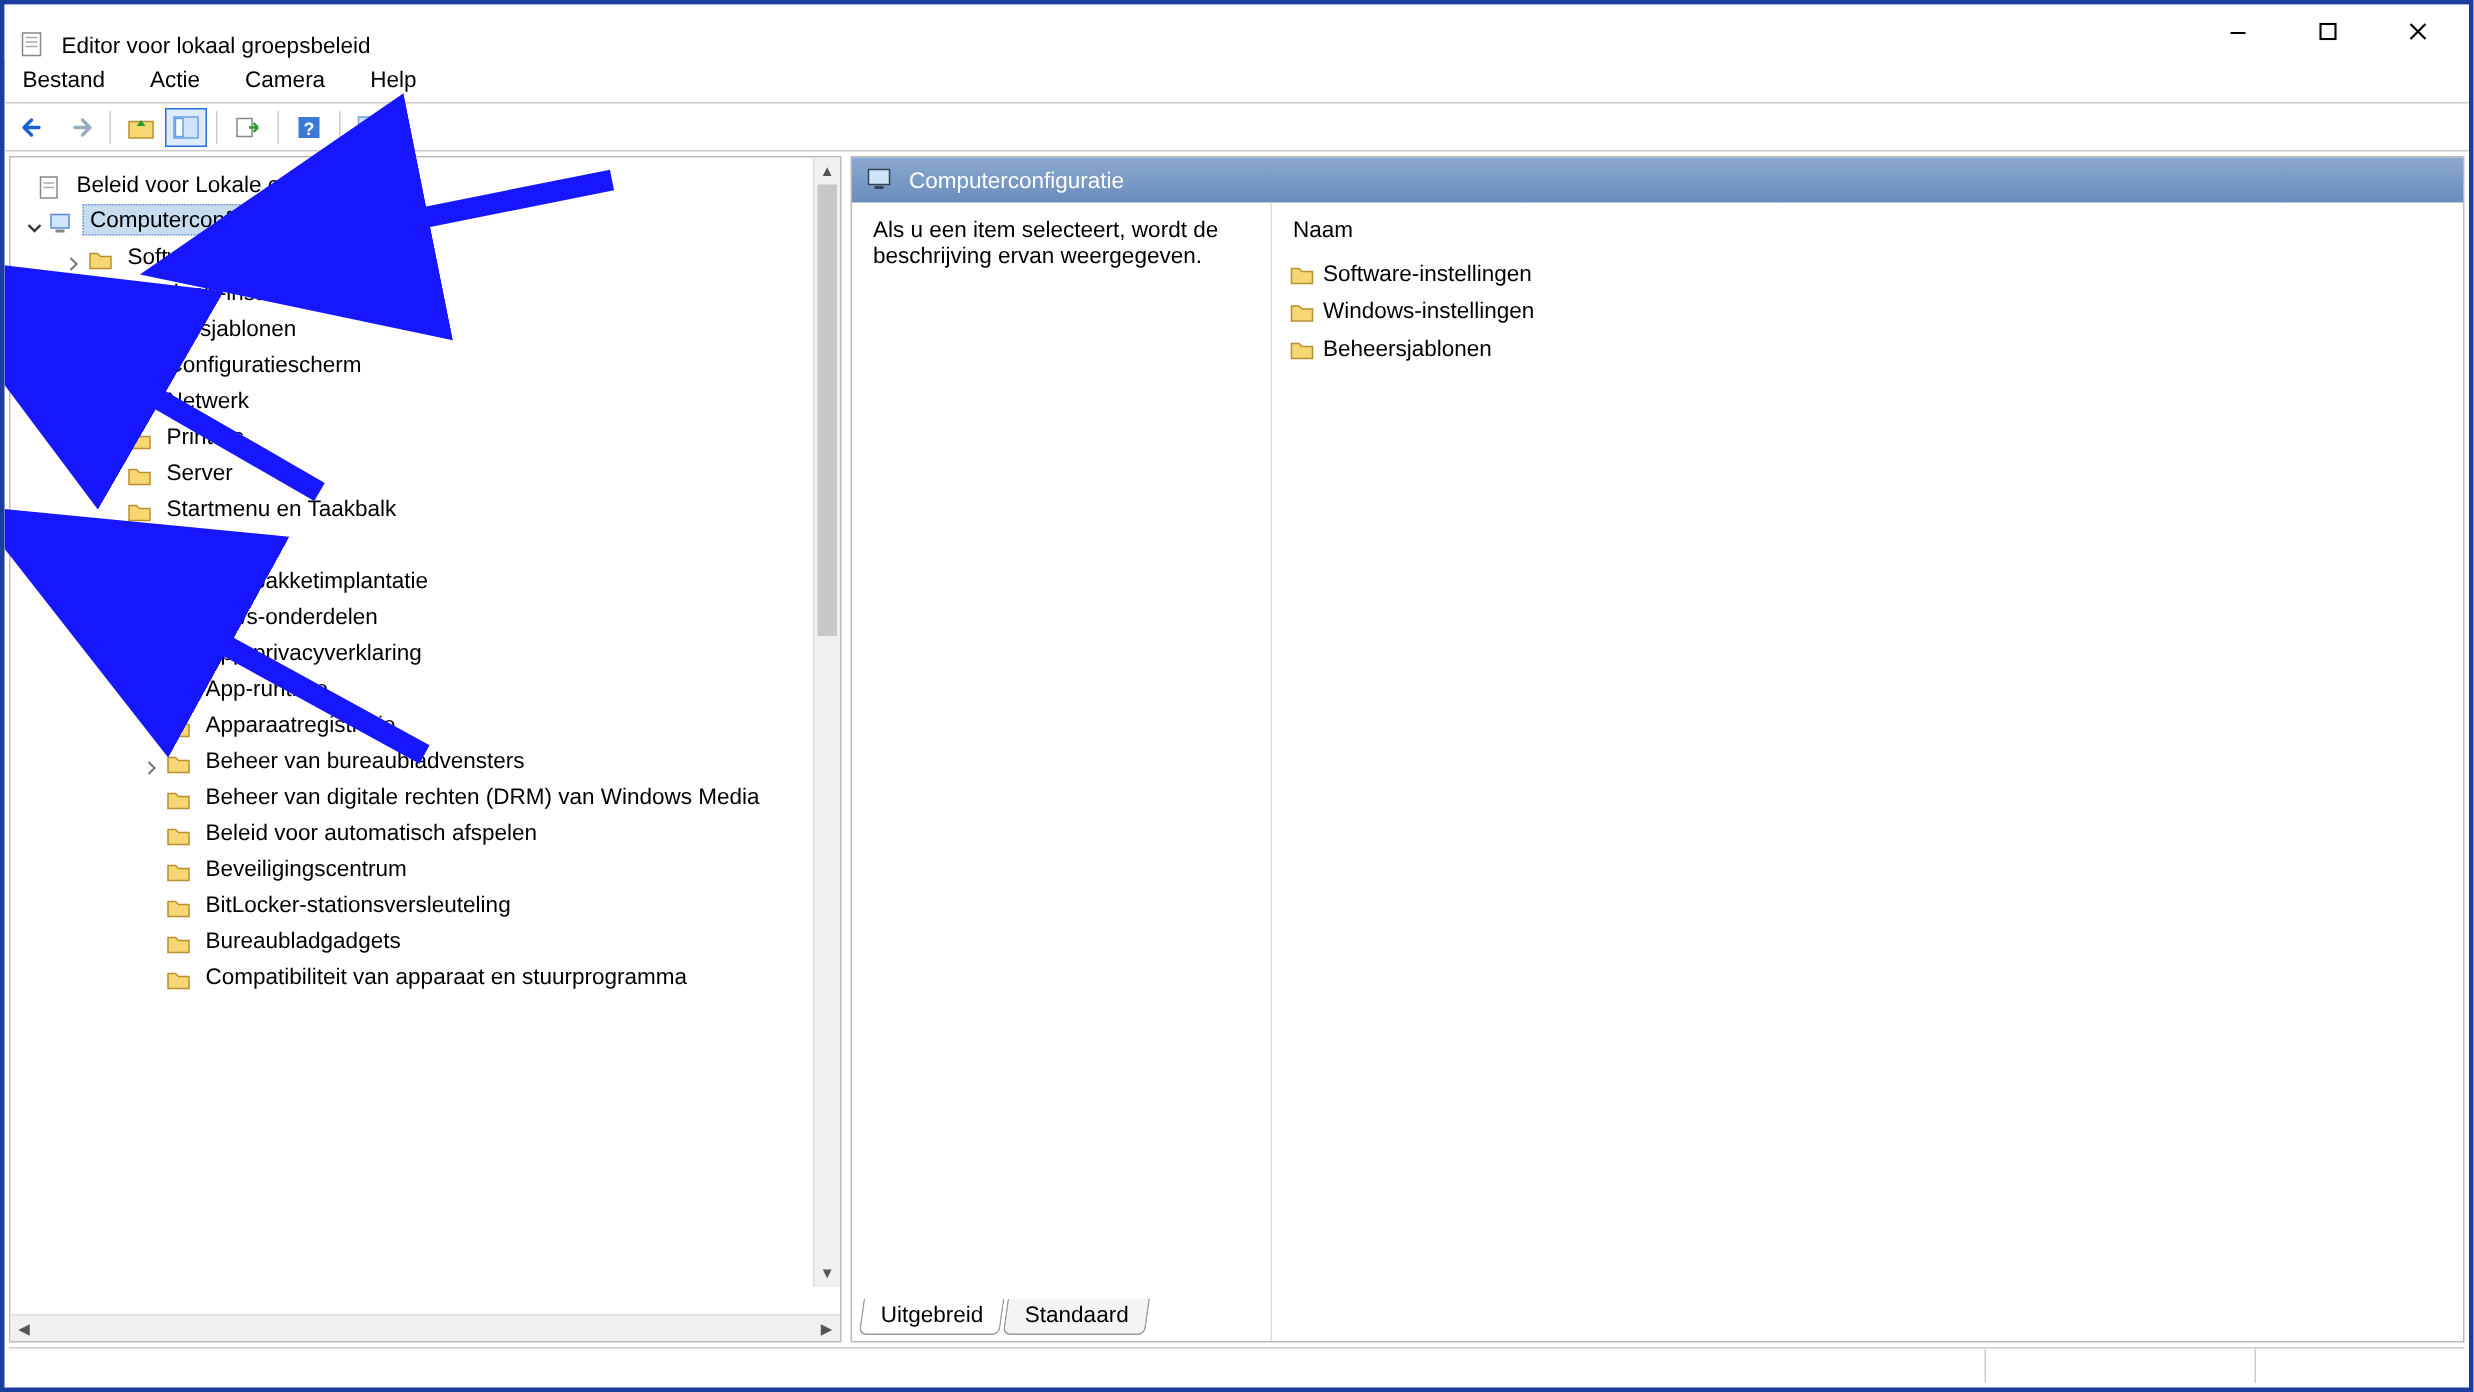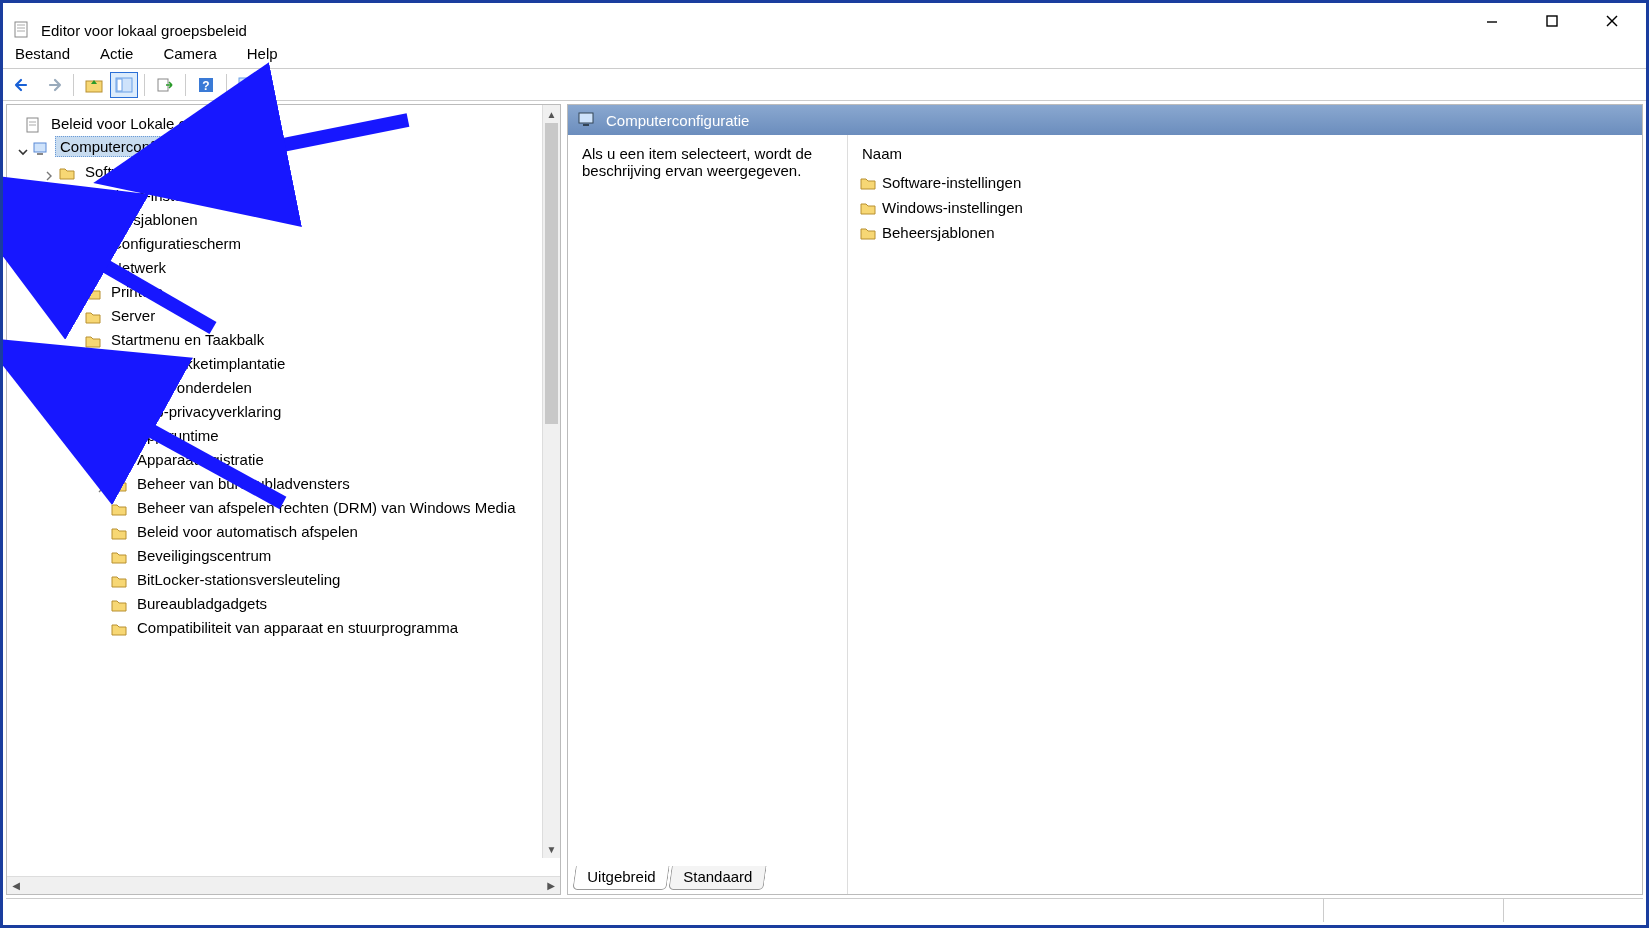--- a/index.html
+++ b/index.html
@@ -455,20 +455,34 @@
         <div class="tree-row">
           <span class="tree-indent" style="width:76px"></span>
           <span class="tree-icon">
               <svg width="16" height="14">
                 <path d="M1 3 L6 3 L8 5 L15 5 L15 13 L1 13 Z" fill="#f7d774" stroke="#b89030"></path>
               </svg>
             </span>
           <span class="tree-label">Startmenu en Taakbalk</span>
         </div>
 
+        <div class="tree-row">
+          <span class="tree-indent" style="width:60px"></span>
+          <span class="expander">
+            <svg width="10" height="10">
+                <path d="M3 1 L7 5 L3 9" fill="none" stroke="#777" stroke-width="1.4"></path>
+              </svg>
+          </span>
+          <span class="tree-icon">
+              <svg width="16" height="14">
+                <path d="M1 3 L6 3 L8 5 L15 5 L15 13 L1 13 Z" fill="#f7d774" stroke="#b89030"></path>
+              </svg>
+            </span>
+          <span class="tree-label">Systeem</span>
+        </div>
 
         <div class="tree-row">
             <span class="tree-indent" style="width:102px"></span>
             <span class="tree-icon">
               <svg width="16" height="14">
                 <path d="M1 3 L6 3 L8 5 L15 5 L15 13 L1 13 Z" fill="#f7d774" stroke="#b89030"></path>
               </svg>
             </span>
             <span class="tree-label">App-pakketimplantatie</span>
           </div>
@@ -528,21 +542,21 @@
             </span>
             <span class="tree-label">Beheer van bureaubladvensters</span>
           </div>
         <div class="tree-row">
             <span class="tree-indent" style="width:102px"></span>
             <span class="tree-icon">
               <svg width="16" height="14">
                 <path d="M1 3 L6 3 L8 5 L15 5 L15 13 L1 13 Z" fill="#f7d774" stroke="#b89030"></path>
               </svg>
             </span>
-            <span class="tree-label">Beheer van afspelen rechten (DRM) van Windows Media</span>
+            <span class="tree-label">Beheer van digitale rechten (DRM) van Windows Media</span>
           </div>
         <div class="tree-row">
             <span class="tree-indent" style="width:102px"></span>
             <span class="tree-icon">
               <svg width="16" height="14">
                 <path d="M1 3 L6 3 L8 5 L15 5 L15 13 L1 13 Z" fill="#f7d774" stroke="#b89030"></path>
               </svg>
             </span>
             <span class="tree-label">Beleid voor automatisch afspelen</span>
           </div>

